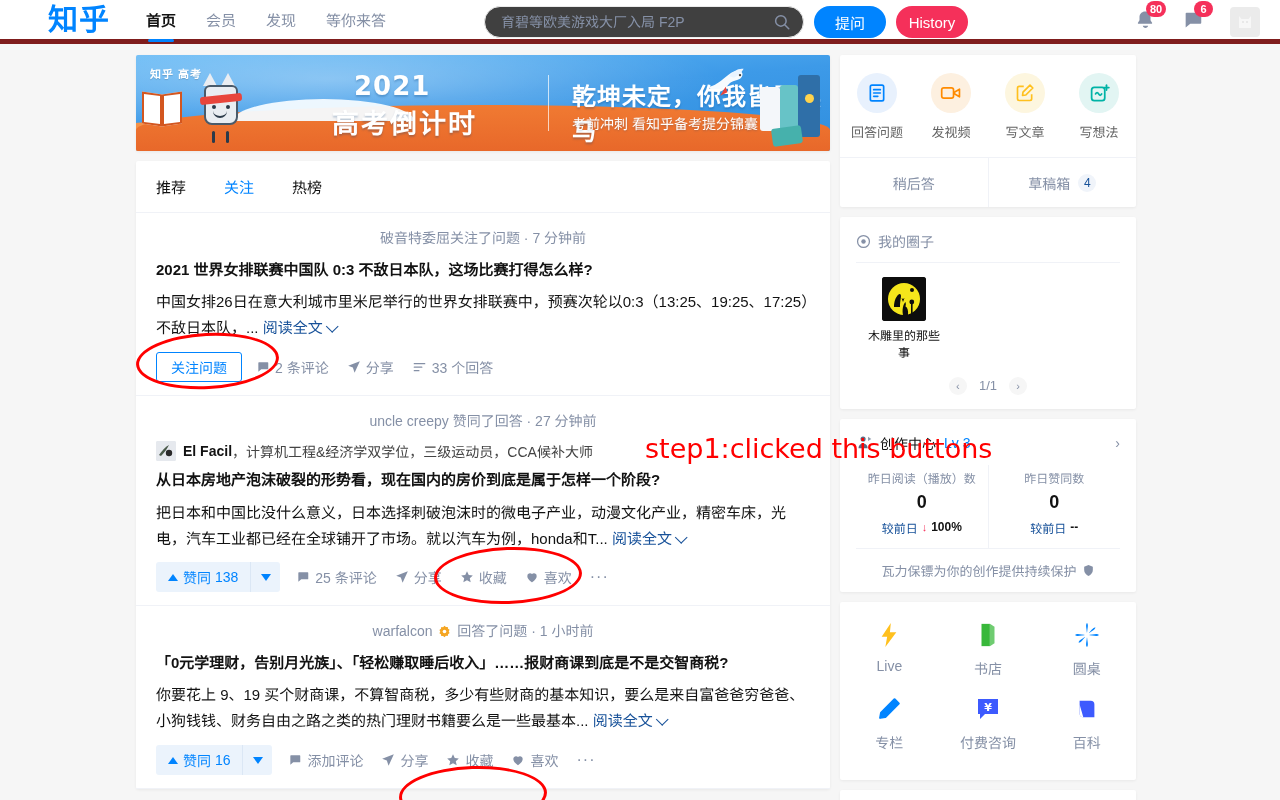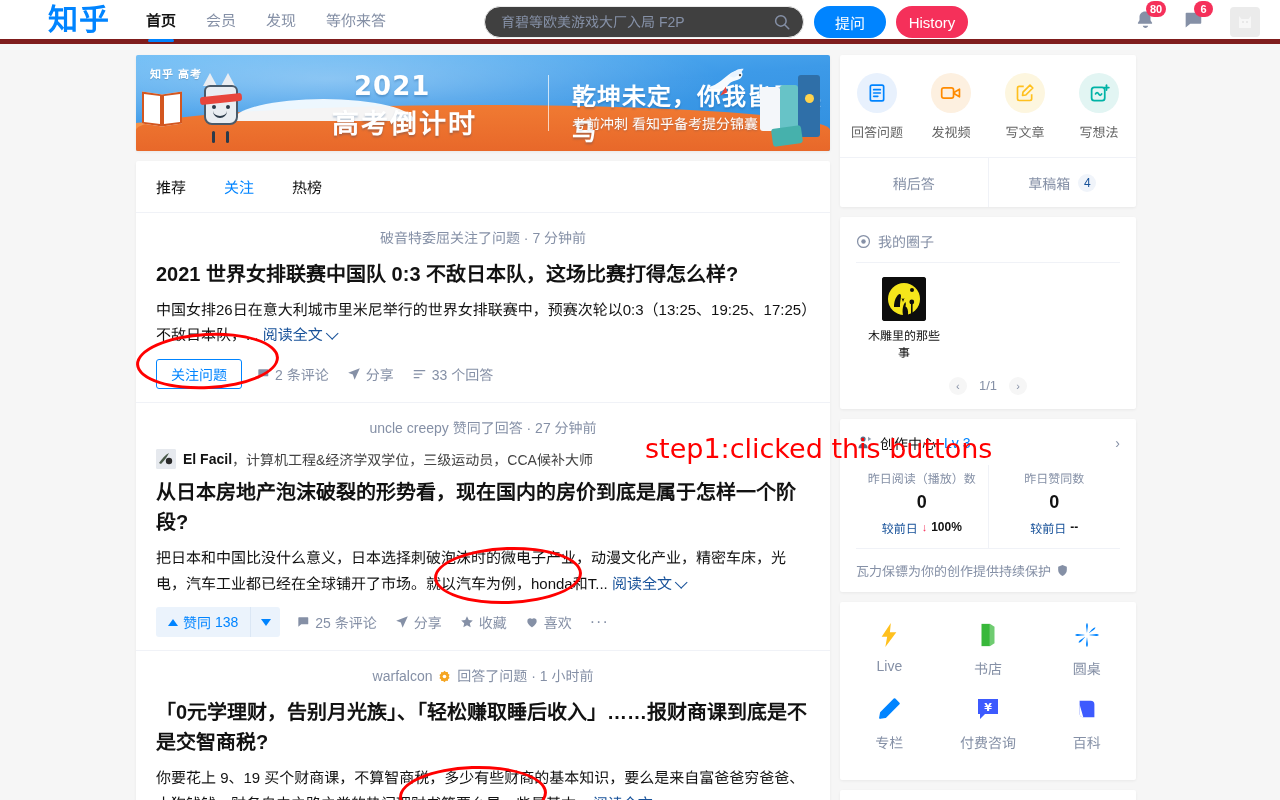--- a/index.html
+++ b/index.html
@@ -249,21 +249,21 @@
     display: flex; align-items: center; font-size: 14px; color: #444;
     margin-bottom: 8px;
   }
   .author-avatar {
     width: 20px; height: 20px; border-radius: 2px; margin-right: 7px;
     background: #dfe3ea; overflow: hidden; flex-shrink: 0;
   }
   .author-name { color: #121212; font-weight: bold; }
   .author-bio { color: #444; }
   .feed-title {
-    font-size: 20px; font-weight: bold; color: #121212;
+    font-size: 15px; font-weight: bold; color: #121212;
     line-height: 1.5; margin-bottom: 8px; cursor: pointer;
   }
   .feed-excerpt {
     font-size: 15px; color: #121212; line-height: 1.72;
     margin-bottom: 12px;
   }
   .read-more { color: #175199; cursor: pointer; white-space: nowrap; }
   .chev {
     display: inline-block; width: 9px; height: 9px;
     border-right: 1.6px solid #175199; border-bottom: 1.6px solid #175199;
@@ -349,21 +349,21 @@
   .stats-row { display: flex; margin-top: 12px; }
   .stat { flex: 1; text-align: center; padding: 4px 0 12px 0; }
   .stat + .stat { border-left: 1px solid #f0f2f7; }
   .stat-label { font-size: 12px; color: #8590a6; margin-bottom: 6px; }
   .stat-value { font-size: 18px; font-weight: bold; color: #121212; margin-bottom: 6px; }
   .stat-delta { font-size: 12px; color: #175199; display:flex; align-items:center; justify-content:center; }
   .stat-delta b { color:#121212; margin-left:4px; font-size:12px;}
   .arrow-dn { color:#f5305a; margin-left:4px; font-size:11px; }
   .creator-foot {
     border-top: 1px solid #f0f2f7; height: 44px;
-    display: flex; align-items: center; 
+    display: flex; align-items: center; justify-content: center;
     font-size: 13px; color: #8590a6;
   }
 
   .grid-card { padding: 18px 0 12px 0; }
   .grid-row { display: flex; }
   .grid-cell {
     flex: 1; display: flex; flex-direction: column; align-items: center;
     cursor: pointer; padding-bottom: 16px;
   }
   .grid-ico { height: 30px; display:flex; align-items:center; justify-content:center; margin-bottom: 8px; }

